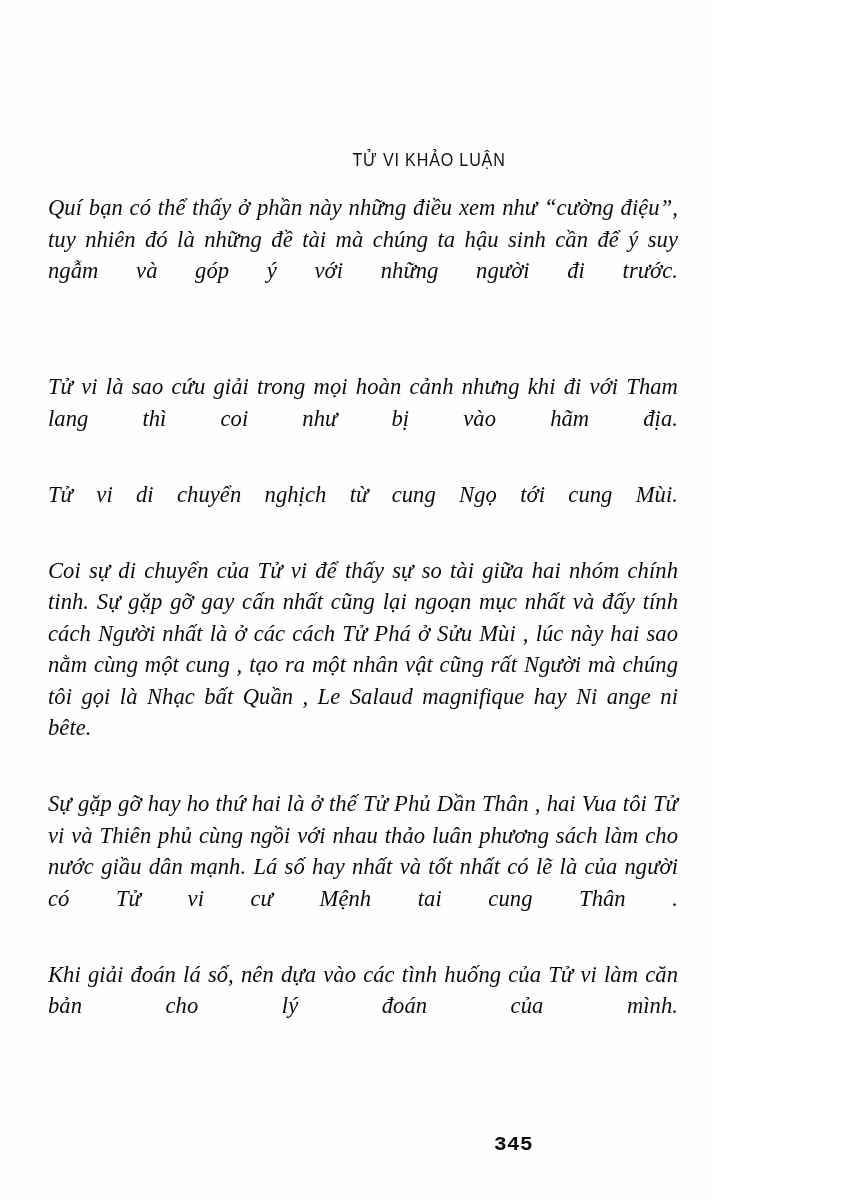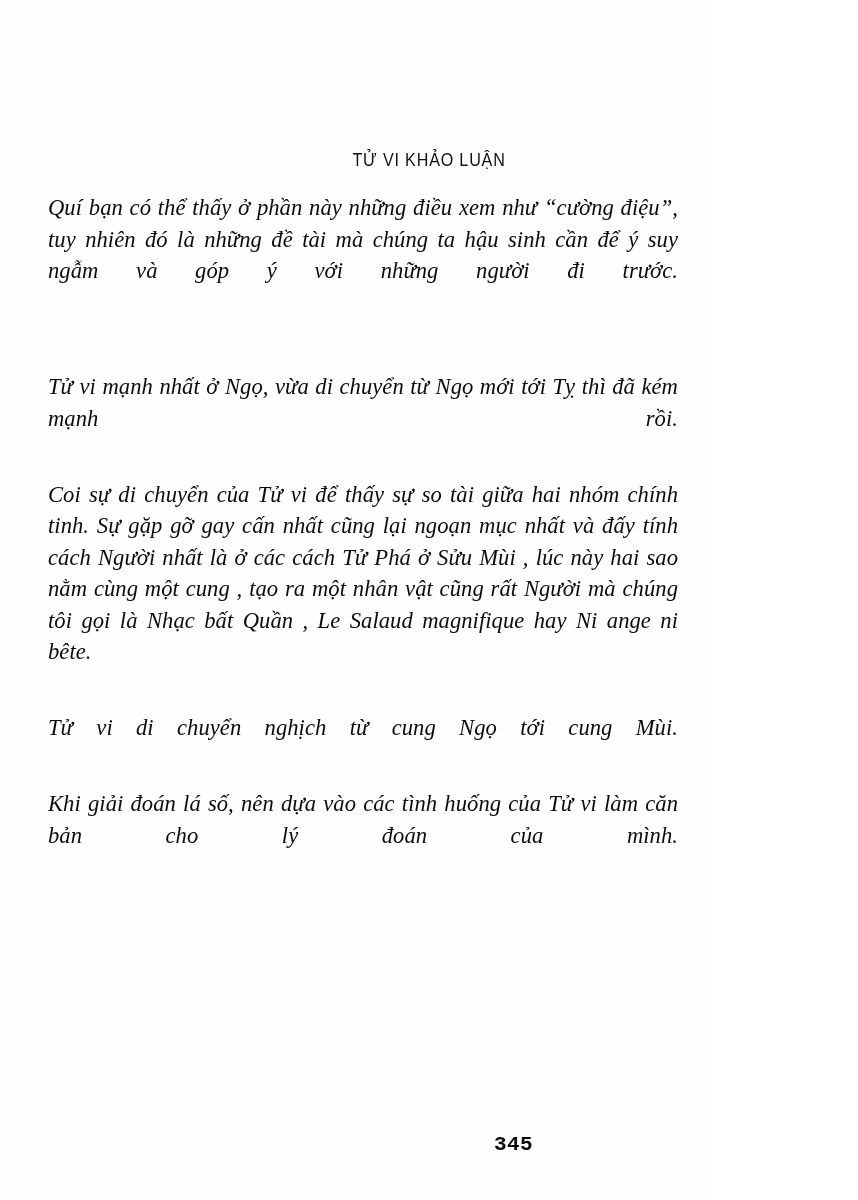--- a/index.html
+++ b/index.html
@@ -111,22 +111,23 @@
 
   <div class="running-head">TỬ VI KHẢO LUẬN</div>
 
   <div class="column">
 
     <p class="para">Quí bạn có thể thấy ở phần này những điều xem như “cường điệu”, tuy nhiên đó là những đề tài mà chúng ta hậu sinh cần để ý suy ngẫm và góp ý với những người đi trước.</p>
 
     <div class="gap-before-heading"></div>
 
 
-    <p class="para tight">Tử vi mạnh nhất ở Ngọ, vừa di chuyển từ Ngọ mới tới Tỵ thì đã kém mạnh rồi.</p>
+    <p class="para tight">Tử vi là sao cứu giải trong mọi hoàn cảnh nhưng khi đi với Tham lang thì coi như bị vào hãm địa.</p>
+    <p class="para tight">Tử vi di chuyển nghịch từ cung Ngọ tới cung Mùi.</p>
     <p class="para tight">Coi sự di chuyển của Tử vi để thấy sự so tài giữa hai nhóm chính tinh. Sự gặp gỡ gay cấn nhất cũng lại ngoạn mục nhất và đấy tính cách Người nhất là ở các cách Tử Phá ở Sửu Mùi , lúc này hai sao nằm cùng một cung , tạo ra một nhân vật cũng rất Người mà chúng tôi gọi là Nhạc bất Quần , Le Salaud magnifique hay Ni ange ni bête.</p>
-    <p class="para tight">Tử vi di chuyển nghịch từ cung Ngọ tới cung Mùi.</p>
+    <p class="para tight">Sự gặp gỡ hay ho thứ hai là ở thế Tử Phủ Dần Thân , hai Vua tôi Tử vi và Thiên phủ cùng ngồi với nhau thảo luân phương sách làm cho nước giầu dân mạnh. Lá số hay nhất và tốt nhất có lẽ là của người có Tử vi cư Mệnh tai cung Thân .</p>
     <p class="para tight">Khi giải đoán lá số, nên dựa vào các tình huống của Tử vi làm căn bản cho lý đoán của mình.</p>
 
   </div>
 
   <div class="folio">345</div>
 
 </div>
 
 </body></html>

